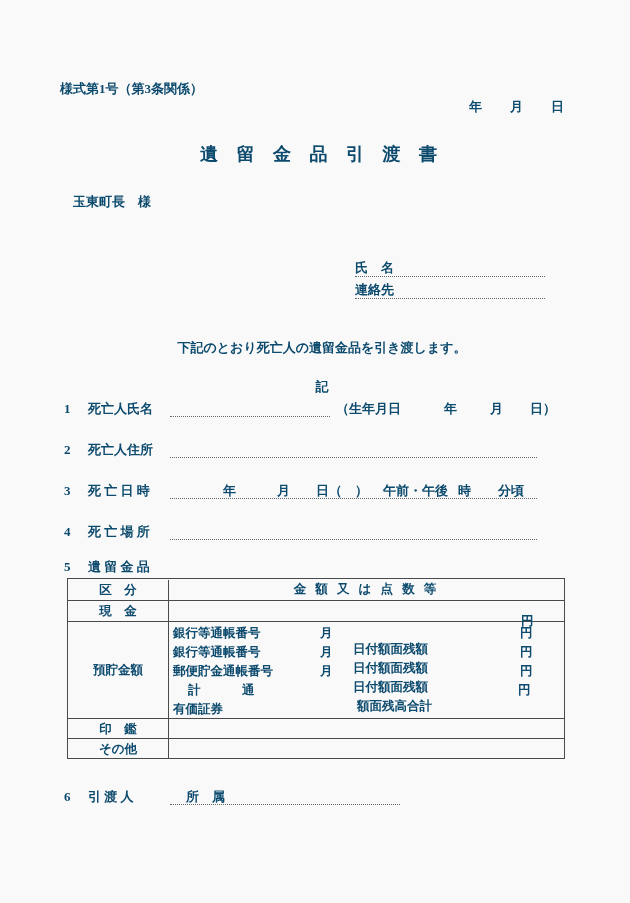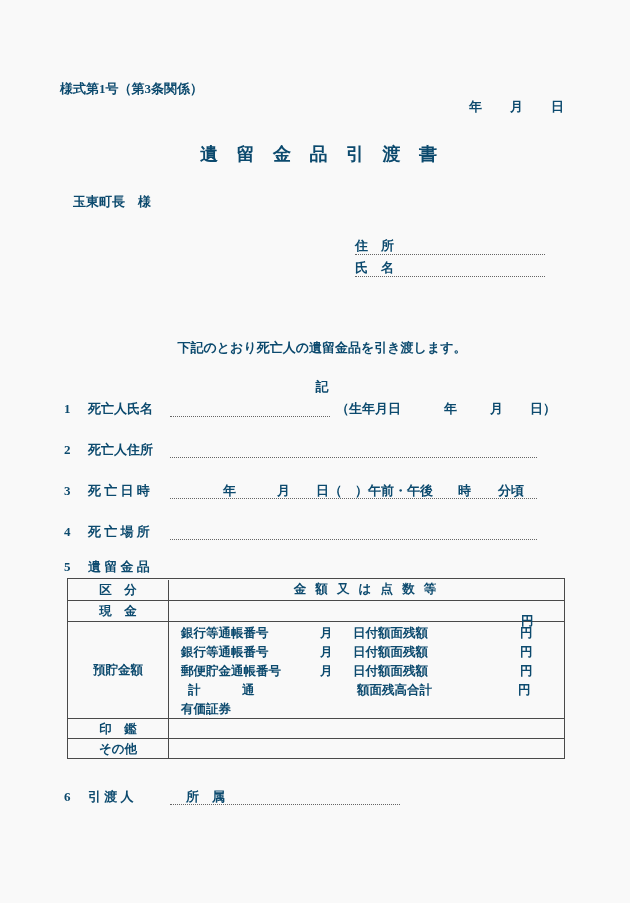--- a/index.html
+++ b/index.html
@@ -30,45 +30,45 @@
     width:101px; border-right:1px solid #4a4a4a;
     display:flex; align-items:center; justify-content:center;
   }
   .tc2 { flex:1; position:relative; }
   .h21 { height:21px;align-items:center; } .h97 { height:97px; } .h20 { height:20px; }
   .thead-amount { text-align:center; letter-spacing:3px; line-height:21px; }
   .cash-unit { position:absolute; left:352px; top:0; line-height:21px; }
   .dline { position:relative; height:19px; line-height:19px; }
   .dline.ln1 { margin-top:2px; }
   .dline span { position:absolute; top:0; }
-  .dc1 { left:12px; } .dc2 { left:151px; } .dc3 { left:184px; } .dc4 { left:351px; }
+  .dc1 { left:4px; } .dc2 { left:151px; } .dc3 { left:184px;margin-top:16px; } .dc4 { left:351px; }
   .sum .dc1 { left:19px; } .sum .dc2 { left:73px; } .sum .dc3 { left:188px; } .sum .dc4 { left:349px; }
 </style>
 </head>
 <body>
 
 <div class="page">
 
   <div class="abs" style="left:60px; top:79px;">様式第1号（第3条関係）</div>
 
   <div class="abs date-line" style="left:469px; top:97px; width:95px;">
     <span>年</span>
     <span>月</span>
     <span>日</span>
   </div>
 
   <div class="abs center doc-title" style="top:144px;">遺 留 金 品 引 渡 書</div>
 
   <div class="abs" style="left:73px; top:192px;">玉東町長　様</div>
 
-  <div class="addr-row" style="top:236px;">
-    <span>住　所</span>
-  </div>
   <div class="addr-row" style="top:258px;">
     <span>氏　名</span>
+  </div>
+  <div class="addr-row" style="top:280px;">
+    <span>連絡先</span>
   </div>
 
   <div class="abs center" style="top:338px;">下記のとおり死亡人の遺留金品を引き渡します。</div>
 
   <div class="abs center" style="top:377px;">記</div>
 
   <div class="item-row" style="top:399px;">
     <span class="item-no">1</span>
     <span class="item-label">死亡人氏名</span>
     <span class="fill" style="left:170px; width:160px;"></span>
@@ -84,21 +84,21 @@
     <span class="fill" style="left:170px; width:367px;"></span>
   </div>
 
   <div class="item-row" style="top:481px;">
     <span class="item-no">3</span>
     <span class="item-label">死 亡 日 時</span>
     <span class="fill" style="left:170px; width:367px;"></span>
     <span class="onfill" style="left:223px;">年</span>
     <span class="onfill" style="left:277px;">月</span>
     <span class="onfill" style="left:316px;">日（　）</span>
-    <span class="onfill" style="left:368px;">午前・午後</span>
+    <span class="onfill" style="left:383px;">午前・午後</span>
     <span class="onfill" style="left:458px;">時</span>
     <span class="onfill" style="left:498px;">分頃</span>
   </div>
 
   <div class="item-row" style="top:522px;">
     <span class="item-no">4</span>
     <span class="item-label">死 亡 場 所</span>
     <span class="fill" style="left:170px; width:367px;"></span>
   </div>
 

